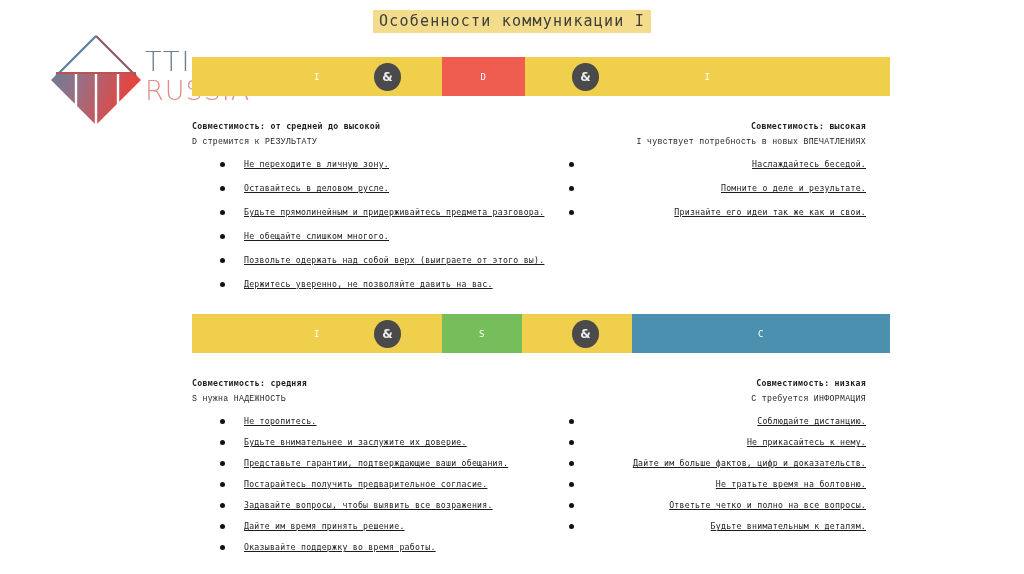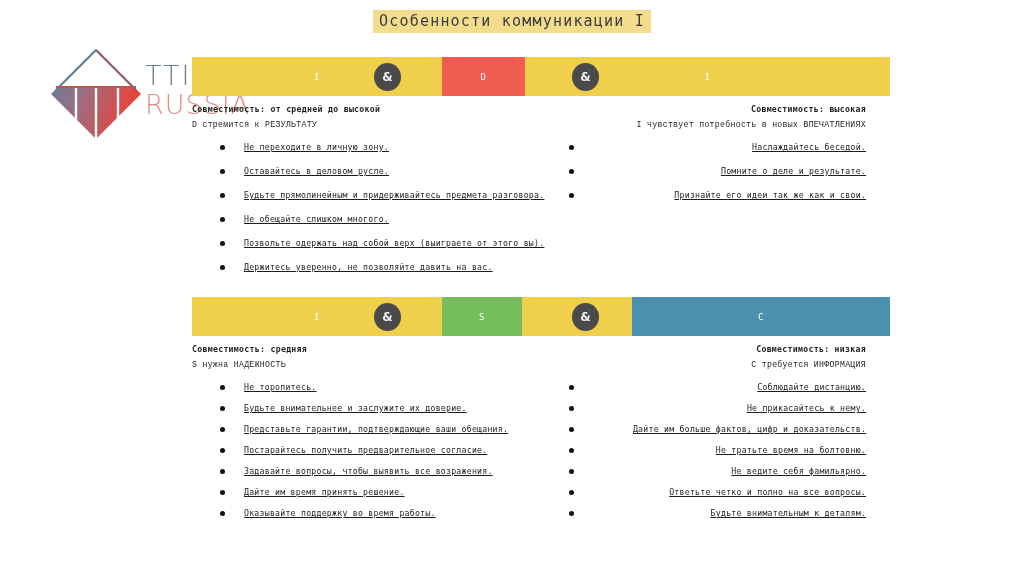--- a/index.html
+++ b/index.html
@@ -30,21 +30,21 @@
   }
   #slide-title .hl {
     background: #f3dd8c;
     padding: 2px 6px 3px 6px;
   }
 
   
   #logo-block {
     position: absolute;
     left: 40px;
-    top: 44px;
+    top: 30px;
     width: 215px;
     height: 105px;
   }
   #logo-diamond {
     position: absolute;
     left: 8px;
     top: 2px;
     width: 96px;
     height: 96px;
   }
@@ -126,21 +126,21 @@
     z-index: 3;
   }
 
   .cells {
     position: relative;
     width: 698px;
     display: flex;
   }
   .cell {
     width: 325px;
-    padding: 8px 0 0 0;
+    padding: 25px 0 0 0;
     position: relative;
   }
   .cell.left  { margin-right: 0; }
   .cell.right { margin-left: 24px; text-align: right; }
 
   .cell-head {
     font-family: "DejaVu Sans Mono", "Liberation Mono", monospace;
     font-size: 8.2px;
     font-weight: 700;
     color: #1d1d1d;
@@ -280,21 +280,20 @@
         </ul>
       </div>
       <div class="cell right dense">
         <div class="cell-head">Совместимость: низкая</div>
         <div class="cell-sub">С требуется ИНФОРМАЦИЯ</div>
         <ul class="bullets">
           <li>Соблюдайте дистанцию.</li>
           <li>Не прикасайтесь к нему.</li>
           <li>Дайте им больше фактов, цифр и доказательств.</li>
           <li>Не тратьте время на болтовню.</li>
-          <li>Не ведите себя фамильярно.</li>
           <li>Ответьте четко и полно на все вопросы.</li>
           <li>Будьте внимательным к деталям.</li>
         </ul>
       </div>
     </div>
   </div>
 
 </div>
 
 </body></html>

